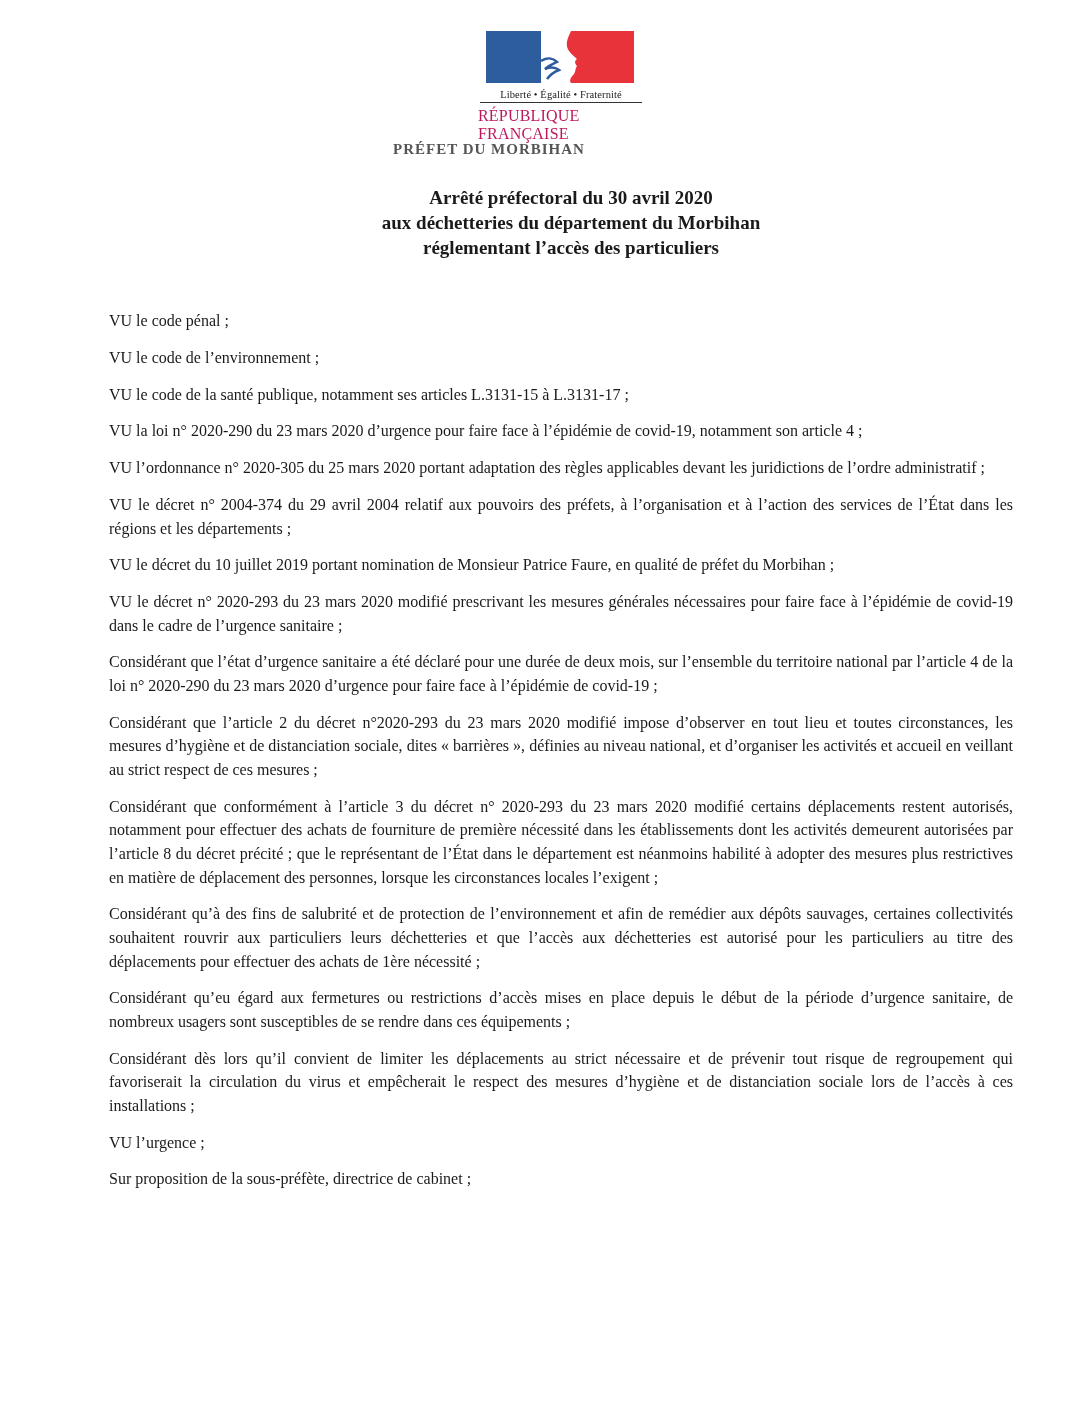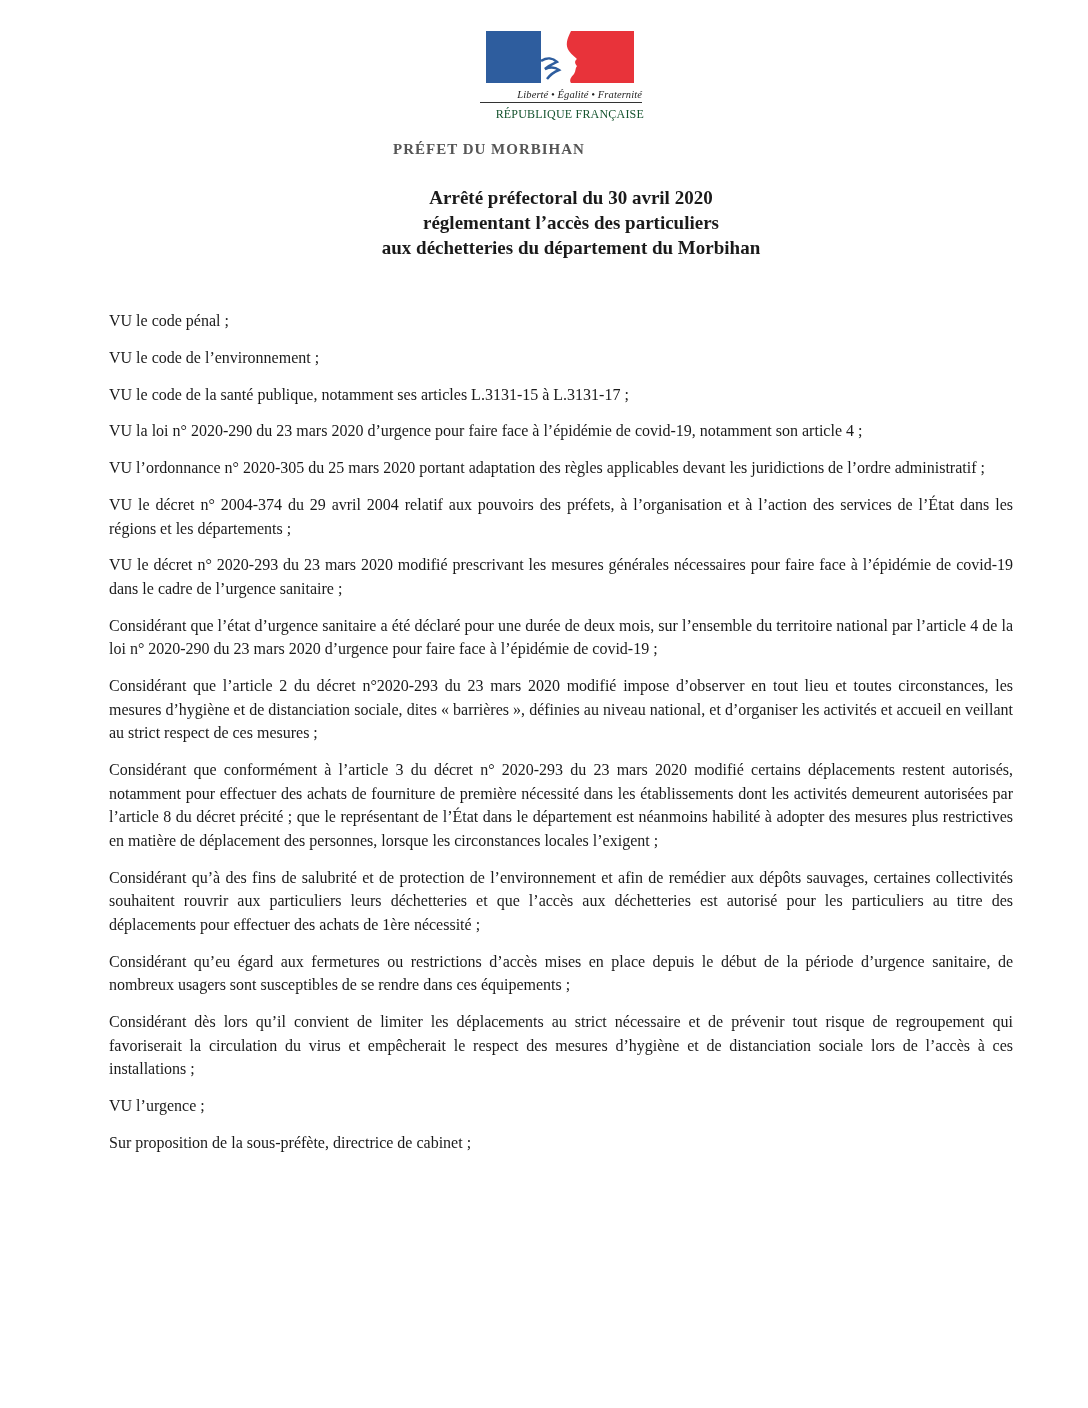--- a/index.html
+++ b/index.html
@@ -4,25 +4,25 @@
 <style>
   html, body { margin: 0; padding: 0; background: #ffffff; }
   body { width: 1088px; height: 1408px; position: relative; overflow: hidden;
          font-family: "Liberation Serif", "DejaVu Serif", serif; color: #1a1a1a; }
 
   .logo { position: absolute; left: 486px; top: 31px; width: 150px; height: 92px; }
   .logo-flag { position: absolute; left: 0; top: 0; width: 150px; height: 52px; }
   .flag-blue { position: absolute; left: 0; top: 0; width: 70px; height: 52px; background: #2e5d9e; }
   .flag-red  { position: absolute; left: 96px; top: 0; width: 52px; height: 52px; background: #e8333a; }
   .flag-face { position: absolute; left: 55px; top: 0; width: 46px; height: 52px; }
-  .motto { position: absolute; left: -6px; top: 58px; width: 162px; text-align: right;
-           font-style: italic; font-size: 10.5px; color: #222; letter-spacing: 0.1px;
+  .motto { position: absolute; left: -6px; top: 58px; width: 162px; text-align: center;
+           font-size: 10.5px; color: #222; letter-spacing: 0.1px;
            border-bottom: 1px solid #333; padding-bottom: 2px; }
-  .republic { position: absolute; left: -8px; top: 76px; width: 166px; text-align: right;
-              font-size: 12px; color: #14532d; font-variant: small-caps; letter-spacing: 0.2px; }
+  .republic { position: absolute; left: -8px; top: 76px; width: 166px; text-align: left;
+              font-size: 16px; color: #be185d; font-variant: small-caps; letter-spacing: 0.2px; }
 
   .prefet { position: absolute; left: 0; width: 888px; top: 141px; text-align: center;
             font-size: 15px; font-weight: bold; color: #555; letter-spacing: 1px; padding-left: 90px; box-sizing: border-box; }
 
   .title { position: absolute; left: 0; width: 1088px; top: 185px; text-align: center;
            font-size: 19px; font-weight: bold; line-height: 25px; padding-left: 54px; box-sizing: border-box; }
 
   .body { position: absolute; left: 109px; top: 309px; width: 904px; font-size: 16px; line-height: 23.6px; }
   .para { margin: 0 0 13.2px 0; text-align: justify; }
 </style>
@@ -40,31 +40,32 @@
     <div class="flag-red"></div>
   </div>
   <div class="motto">Liberté • Égalité • Fraternité</div>
   <div class="republic">RÉPUBLIQUE FRANÇAISE</div>
 </div>
 
 <div class="prefet">PRÉFET DU MORBIHAN</div>
 
 <div class="title">
   <div>Arrêté préfectoral du 30 avril 2020</div>
+  <div>aux déchetteries du département du Morbihan</div>
   <div>réglementant l’accès des particuliers</div>
-  <div>aux déchetteries du département du Morbihan</div>
 </div>
 
 <div class="body">
   <p class="para">VU le code pénal ;</p>
   <p class="para">VU le code de l’environnement ;</p>
   <p class="para">VU le code de la santé publique, notamment ses articles L.3131-15 à L.3131-17 ;</p>
   <p class="para">VU la loi n° 2020-290 du 23 mars 2020 d’urgence pour faire face à l’épidémie de covid-19, notamment son article 4 ;</p>
   <p class="para">VU l’ordonnance n° 2020-305 du 25 mars 2020 portant adaptation des règles applicables devant les juridictions de l’ordre administratif ;</p>
   <p class="para">VU le décret n° 2004-374 du 29 avril 2004 relatif aux pouvoirs des préfets, à l’organisation et à l’action des services de l’État dans les régions et les départements ;</p>
+  <p class="para">VU le décret du 10 juillet 2019 portant nomination de Monsieur Patrice Faure, en qualité de préfet du Morbihan ;</p>
   <p class="para">VU le décret n° 2020-293 du 23 mars 2020 modifié prescrivant les mesures générales nécessaires pour faire face à l’épidémie de covid-19 dans le cadre de l’urgence sanitaire ;</p>
   <p class="para">Considérant que l’état d’urgence sanitaire a été déclaré pour une durée de deux mois, sur l’ensemble du territoire national par l’article 4 de la loi n° 2020-290 du 23 mars 2020 d’urgence pour faire face à l’épidémie de covid-19 ;</p>
   <p class="para">Considérant que l’article 2 du décret n°2020-293 du 23 mars 2020 modifié impose d’observer en tout lieu et toutes circonstances, les mesures d’hygiène et de distanciation sociale, dites « barrières », définies au niveau national,  et d’organiser les activités et accueil en veillant au strict respect de ces mesures ;</p>
   <p class="para">Considérant que conformément à l’article 3 du décret n° 2020-293 du 23 mars 2020 modifié certains déplacements restent autorisés, notamment pour effectuer des achats de fourniture de première nécessité dans les établissements dont les activités demeurent autorisées par l’article 8 du décret précité ; que le représentant de l’État dans le département est néanmoins habilité à adopter des mesures plus restrictives en matière de déplacement des personnes, lorsque les circonstances locales l’exigent ;</p>
   <p class="para">Considérant qu’à des fins de salubrité et de protection de l’environnement et afin de remédier aux dépôts sauvages, certaines collectivités souhaitent rouvrir aux particuliers leurs déchetteries et que l’accès aux déchetteries est autorisé pour les particuliers au titre des déplacements pour effectuer des achats de 1ère nécessité ;</p>
   <p class="para">Considérant qu’eu égard aux fermetures ou restrictions d’accès mises en place depuis le début de la période d’urgence sanitaire, de nombreux usagers sont susceptibles de se rendre dans ces équipements ;</p>
   <p class="para">Considérant dès lors qu’il convient de limiter les déplacements au strict nécessaire et de prévenir tout risque de regroupement qui favoriserait la circulation du virus et empêcherait le respect des mesures d’hygiène et de distanciation sociale lors de l’accès à ces installations ;</p>
   <p class="para">VU l’urgence ;</p>
   <p class="para">Sur proposition de la sous-préfète, directrice de cabinet ;</p>
 </div>

